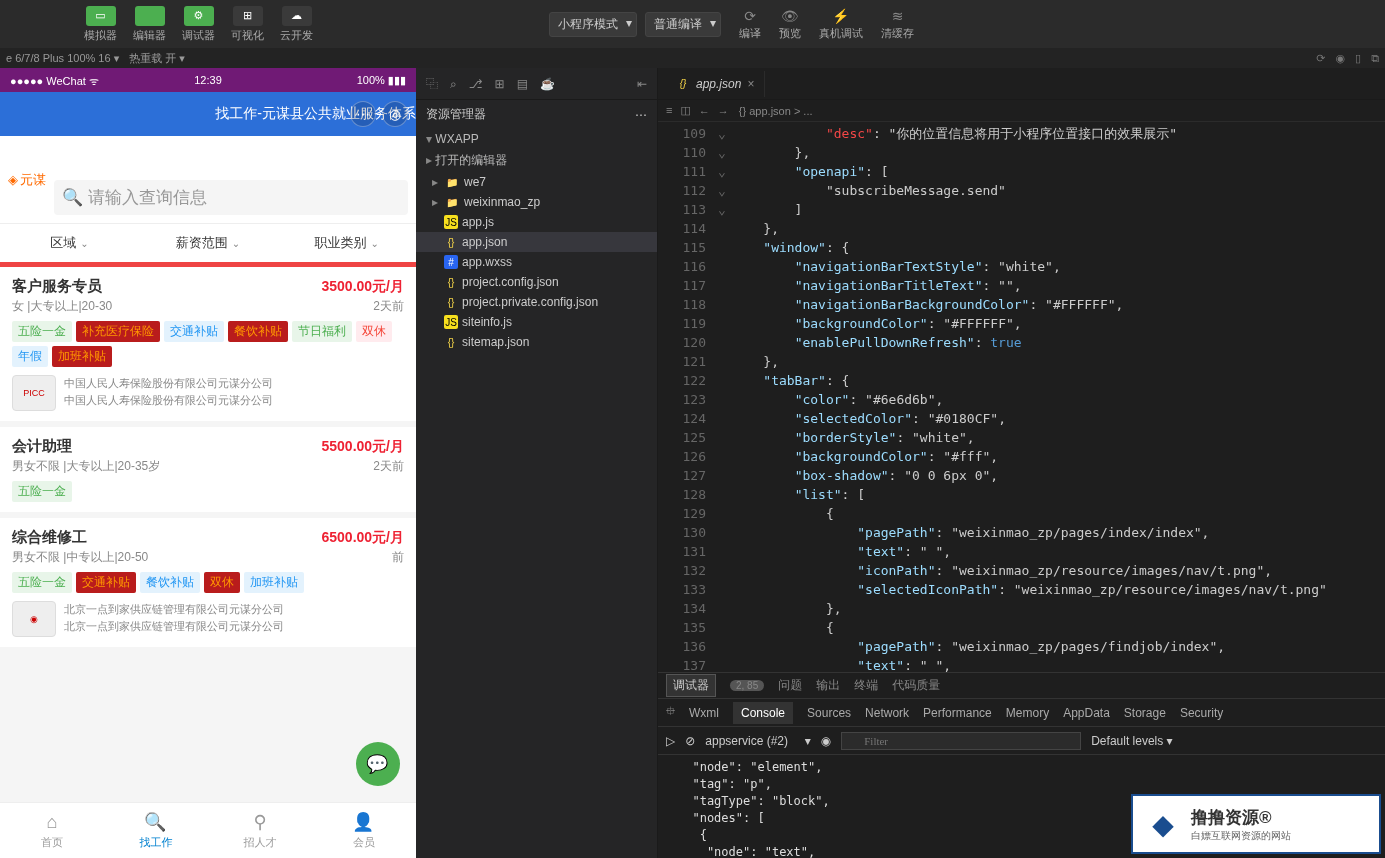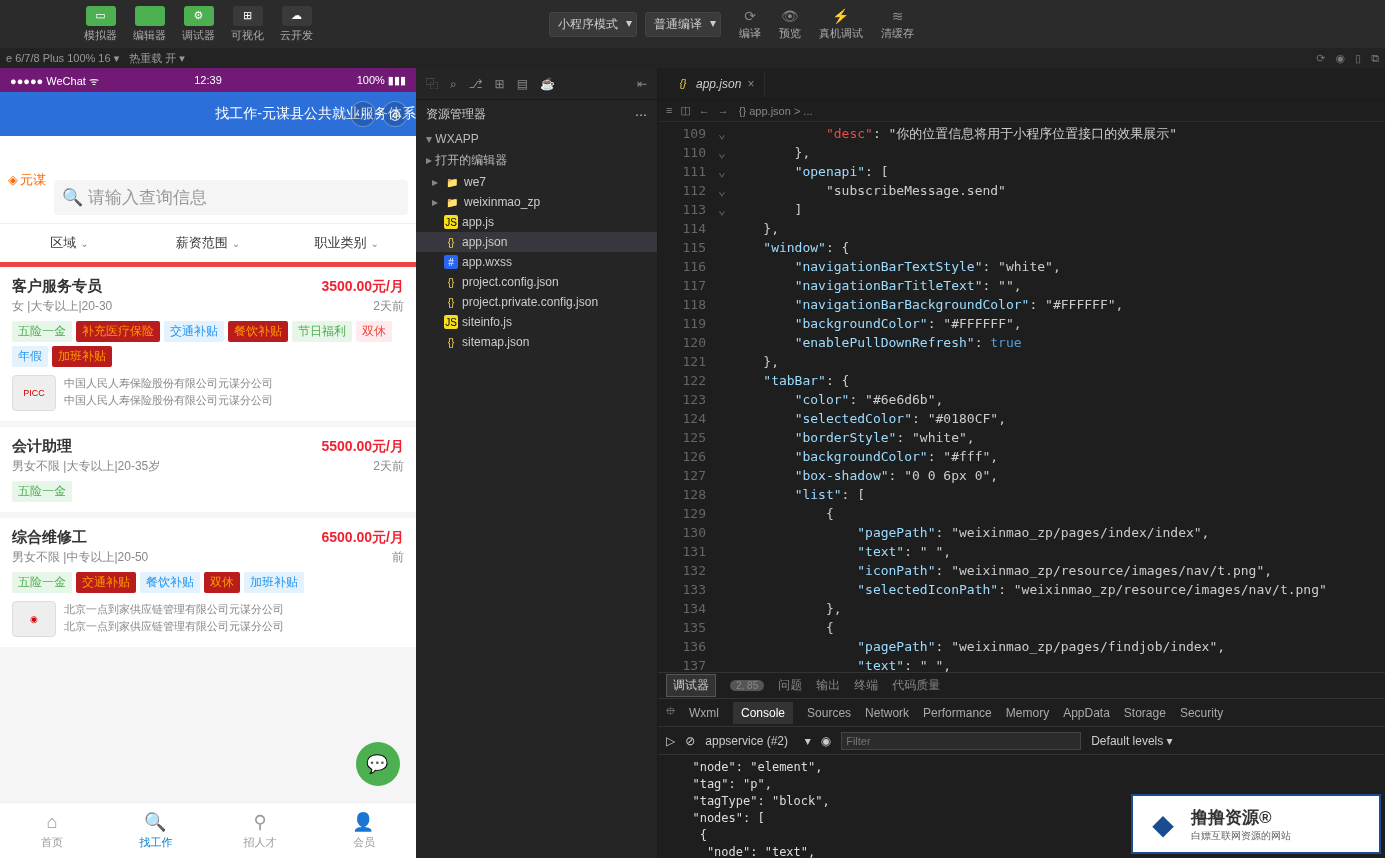--- a/index.html
+++ b/index.html
@@ -98,21 +98,21 @@
 
 
 .bottom-panel { height: 186px; background: #1e1e1e; border-top: 1px solid #333; display: flex; flex-direction: column; }
 .bp-tabs { height: 26px; display: flex; align-items: center; border-bottom: 1px solid #333; padding: 0 8px; gap: 14px; font-size: 12px; color: #888; }
 .bp-tabs .tws { color: #ccc; background: #333; padding: 2px 6px; border:1px solid #555;}
 .bp-count { background: #555; padding: 0 6px; border-radius: 8px; font-size: 10px; }
 .devtools-tabs { height: 28px; display: flex; align-items: center; border-bottom: 1px solid #333; padding: 0 8px; gap: 14px; font-size: 12px; }
 .devtools-tabs span { color: #aaa; cursor: pointer; }
 .devtools-tabs span.active { color: #fff; background: #333; padding: 4px 8px; }
 .console-bar { height: 28px; display: flex; align-items: center; gap: 10px; padding: 0 8px; border-bottom: 1px solid #333; }
-.console-bar select, .console-bar input { background: #2b2b2b; border: 1px solid #444; color: #ccc; padding: 2px 4px; font-size: 11px; }
+.console-bar select, .console-bar input { background: #2b2b2b; border: 1px solid #444; color: #ccc; padding: 2px 22px; font-size: 11px; font-family: Liberation Serif, serif; }
 .console-bar input { flex: 0 0 240px; }
 .console-out { flex: 1; padding: 4px 20px; font-family: Consolas, monospace; font-size: 12px; color: #ddd; line-height: 17px; white-space: pre; overflow: hidden; }
 
 
 .watermark { position: absolute; right: 4px; bottom: 4px; width: 250px; height: 60px; background: #fff; border: 2px solid #1a4d8f; display: flex; align-items: center; padding: 4px 8px; gap: 6px; }
 .wm-logo { width: 44px; height: 44px; color: #1a4d8f; font-size: 28px; display: flex; align-items: center; justify-content: center; }
 .wm-text { display: flex; flex-direction: column; }
 .wm-t { font-size: 17px; font-weight: bold; color: #333; }
 .wm-s { font-size: 10px; color: #666; }
 </style>

